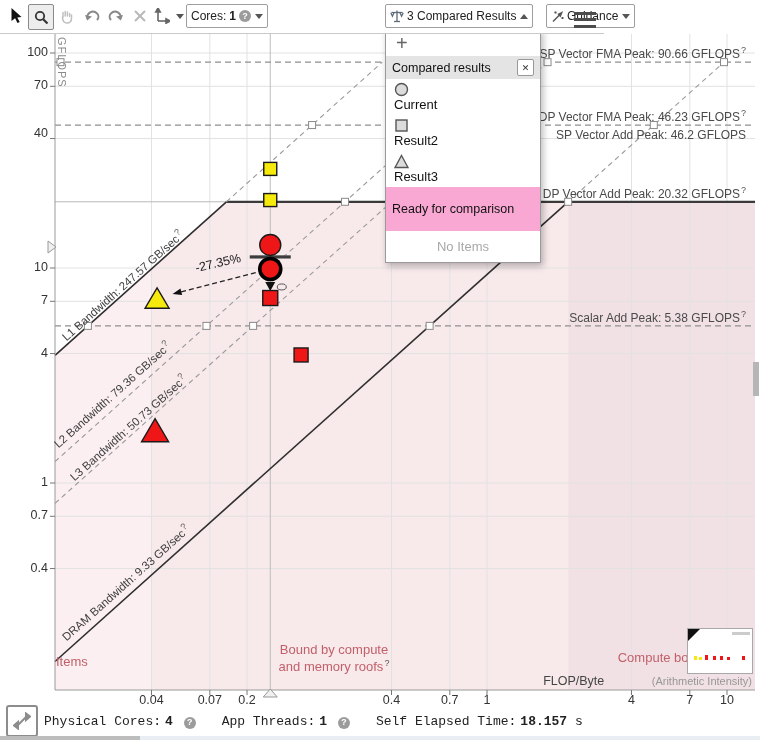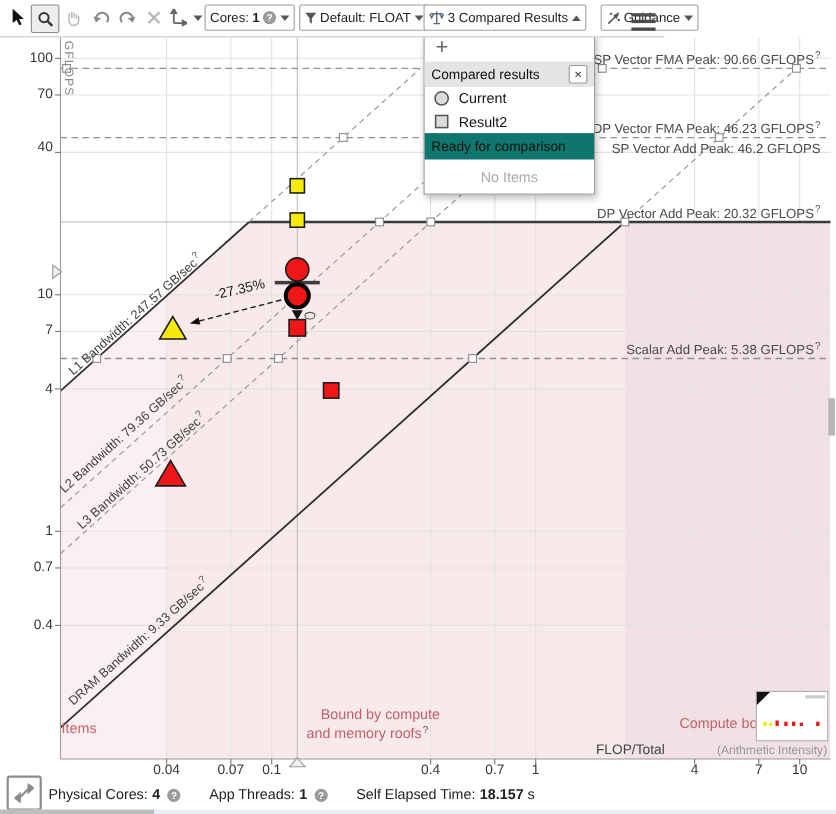--- a/index.html
+++ b/index.html
@@ -22,23 +22,23 @@
         font-size:9px;font-weight:bold;align-items:center;justify-content:center;margin-left:3px;flex:none;}
   #burger{position:absolute;right:8px;top:8px;cursor:pointer;}
   #burger span{display:block;width:22px;height:3px;background:#4c4c4c;margin:3.5px 0;}
   
   #panel{position:absolute;left:385px;top:29px;width:154px;background:#fff;border:1px solid #9a9a9a;
          box-shadow:2px 3px 7px rgba(0,0,0,.28);z-index:25;font-size:13px;color:#111;}
   #panel .addrow{padding:2px 10px;font-size:20px;color:#666;line-height:22px;}
   #panel .hdr{background:#e4e4e4;padding:3px 6px;font-size:12.5px;display:flex;align-items:center;justify-content:space-between;}
   #panel .closebox{width:15px;height:15px;border:1px solid #999;border-radius:2px;background:#fff;
         font-size:9px;display:flex;align-items:center;justify-content:center;color:#333;}
-  #panel .item{display:flex;align-items:flex-start;padding:3px 8px;}
+  #panel .item{display:flex;align-items:flex-start;padding:3px 8px;flex-direction:column;}
   #panel .item svg{flex:none;margin-right:8px;}
-  #panel .ready{background:#0f766e;padding:5px 6px;font-size:12.5px;}
+  #panel .ready{background:#f9a8d4;padding:15px 6px;font-size:12.5px;}
   #panel .empty{padding:8px 0;text-align:center;color:#a8a8a8;}
   
   .ylab{position:absolute;width:42px;text-align:right;font-size:12.5px;color:#333;}
   .xlab{position:absolute;width:52px;text-align:center;font-size:12.5px;color:#333;}
   .rooflab{position:absolute;right:14px;font-size:12px;color:#4a4a4a;white-space:nowrap;z-index:3;}
   .bwlab{position:absolute;font-size:11.5px;color:#3f3f3f;white-space:nowrap;
          transform:rotate(-41.8deg);transform-origin:0 100%;height:13px;line-height:13px;z-index:3;}
   .q{font-size:9px;color:#555;vertical-align:super;margin-left:1px;}
   .zone{position:absolute;font-size:13px;color:#c2606a;z-index:3;}
   #gflops{position:absolute;left:56px;top:37px;writing-mode:vertical-rl;font-size:11px;color:#8a8a8a;letter-spacing:1px;z-index:3;}
@@ -47,21 +47,21 @@
   #delta{position:absolute;left:186px;top:256px;width:64px;text-align:center;font-size:12.5px;color:#1a1a1a;
          transform:rotate(-13deg);z-index:4;}
   
   #minimap{position:absolute;left:687px;top:628px;width:64px;height:44px;background:#fff;
            border:1px solid #a8a8a8;z-index:3;}
   #minimap .corner{position:absolute;left:0;top:0;width:0;height:0;border-top:12px solid #111;border-right:12px solid transparent;}
   #minimap .txt{position:absolute;right:2px;top:3px;width:18px;height:3px;background:#ccc;}
   #minimap .mk{position:absolute;bottom:13px;}
   #expandbtn{position:absolute;left:6px;top:705px;width:28px;height:28px;border:2px solid #8c8c8c;
              border-radius:3px;display:flex;align-items:center;justify-content:center;background:#fff;}
-  #statusbar{position:absolute;left:44px;top:714px;display:flex;gap:26px;font-size:13px;color:#222;white-space:nowrap;align-items:center;}
+  #statusbar{position:absolute;left:44px;top:714px;display:flex;gap:26px;font-size:13px;color:#222;white-space:nowrap;align-items:center;font-family:Liberation Mono, monospace;}
   #statusbar b{margin-left:4px;}
   .vscroll{position:absolute;left:753px;top:362px;width:6px;height:34px;background:#b6b6b6;z-index:5;}
   .hscroll-track{position:absolute;left:0;top:736px;width:760px;height:4px;background:#e8eef4;}
   .hscroll{position:absolute;left:0;top:736px;width:140px;height:4px;background:#bdbdbd;}
   #chart-svg{position:absolute;left:0;top:0;z-index:1;}
 </style>
 </head>
 <body>
 
 <div id="toolbar">
@@ -111,28 +111,20 @@
   <span class="car" style="position:absolute;left:172px;top:14px"></span>
 
   <div class="tbtn" style="left:186px">
     <span>Cores:</span>
     <span class="gap"></span>
       <b>1</b>
     <span class="help">?</span>
     <span class="car"></span>
   </div>
 
-  <div class="tbtn" style="left:272px">
-    <svg width="11" height="11" viewBox="0 0 11 11">
-        <path d="M0.5,0.5 H10.5 L6.5,5.5 V10.5 L4.5,9 V5.5 Z" fill="#555"></path>
-      </svg>
-    <span class="gap"></span>
-      <span>Default: FLOAT</span>
-    <span class="car"></span>
-  </div>
 
   <div class="tbtn" style="left:385px">
     <svg width="14" height="14" viewBox="0 0 14 14" stroke="#5c6b7a" fill="none" stroke-width="1.3">
       <line x1="7" y1="1.5" x2="7" y2="12"></line>
         <line x1="1.5" y1="3.5" x2="12.5" y2="3.5"></line>
       <path d="M0.8,3.8 l1.6,3.4 l1.6,-3.4"></path>
         <path d="M10,3.8 l1.6,3.4 l1.6,-3.4"></path>
         <line x1="4" y1="12.5" x2="10" y2="12.5"></line>
       </svg>
     <span class="gap"></span>
@@ -245,26 +237,26 @@
     <circle cx="270.25840312193355" cy="244.9498565257083" r="10.5" fill="#ee1616" stroke="#1a1a1a" stroke-width="1.4"></circle>
     <circle cx="270.25840312193355" cy="268.93843316152675" r="10.5" fill="#ee1616" stroke="#000" stroke-width="3.6"></circle>
     <rect x="262.75840312193355" y="290.52732858723635" width="15" height="15" fill="#ee1616" stroke="#1a1a1a" stroke-width="1.4"></rect>
     <rect x="294.0742276142071" y="347.96831230750155" width="14" height="14" fill="#ee1616" stroke="#1a1a1a" stroke-width="1.4"></rect>
     <polygon points="145.07498823080175,308.22732858723634 169.07498823080175,308.22732858723634 157.07498823080175,287.82732858723637" fill="#f6e90c" stroke="#1a1a1a" stroke-width="1.4"></polygon>
     <polygon points="141.58008186901571,441.6897764199578 168.58008186901571,441.6897764199578 155.08008186901571,418.73977641995776" fill="#ee1616" stroke="#1a1a1a" stroke-width="1.4"></polygon>
   </svg>
 
 <div id="gflops">GFLOPS</div>
 <div id="flopbyte">
-  <span>FLOP/Total</span>
+  <span>FLOP/Byte</span>
   <span class="sub">(Arithmetic Intensity)</span>
 </div>
 
 <div class="zone" style="left:56px;top:654px">Items</div>
-<div class="zone" style="left:268px;top:642px;width:132px;text-align:right">Bound by compute</div>
+<div class="zone" style="left:268px;top:642px;width:132px;text-align:center">Bound by compute</div>
 <div class="zone" style="left:268px;top:658px;width:132px;text-align:center">
   <span>and memory roofs</span><span class="q">?</span>
 </div>
 <div class="zone" style="left:598px;top:650px;width:132px;text-align:center">Compute bound</div>
 
 <div id="delta">-27.35%</div>
 
 <div id="minimap">
   <div class="corner"></div>
   <div class="txt"></div>
@@ -287,20 +279,26 @@
     <svg width="15" height="15" viewBox="0 0 15 15">
         <circle cx="7.5" cy="7.5" r="6" fill="#dcdcdc" stroke="#555" stroke-width="1.4"></circle>
       </svg>
     <span>Current</span>
   </div>
   <div class="item">
     <svg width="15" height="15" viewBox="0 0 15 15">
         <rect x="2" y="2" width="11" height="11" fill="#dcdcdc" stroke="#555" stroke-width="1.4"></rect>
       </svg>
     <span>Result2</span>
+  </div>
+  <div class="item">
+    <svg width="15" height="15" viewBox="0 0 15 15">
+        <polygon points="7.5,1.5 14,13.5 1,13.5" fill="#dcdcdc" stroke="#555" stroke-width="1.4"></polygon>
+      </svg>
+    <span>Result3</span>
   </div>
   <div class="ready">Ready for comparison</div>
   <div class="empty">No Items</div>
 </div>
 
 <div id="expandbtn">
   <svg width="18" height="18" viewBox="0 0 18 18" stroke="#8c8c8c" stroke-width="2" fill="#8c8c8c">
     <line x1="5" y1="13" x2="13" y2="5"></line>
       <polygon points="13,1.5 13,8 17,4.5"></polygon>
       <polygon points="5,16.5 5,10 1,13.5"></polygon>
@@ -327,21 +325,21 @@
 <div class="ylab" style="left:6px;top:78.30392139693475px">70</div>
 <div class="ylab" style="left:6px;top:126px">40</div>
 <div class="ylab" style="left:6px;top:260px">10</div>
 <div class="ylab" style="left:6px;top:293.3039213969348px">7</div>
 <div class="ylab" style="left:6px;top:345.5571018644881px">4</div>
 <div class="ylab" style="left:6px;top:475px">1</div>
 <div class="ylab" style="left:6px;top:508.3039213969348px">0.7</div>
 <div class="ylab" style="left:6px;top:560.557101864488px">0.4</div>
 <div class="xlab" style="left:125.494397918711px;top:693px">0.04</div>
 <div class="xlab" style="left:183.82352960342166px;top:693px">0.07</div>
-<div class="xlab" style="left:221px;top:693px">0.1</div>
+<div class="xlab" style="left:221px;top:693px">0.2</div>
 <div class="xlab" style="left:365.494397918711px;top:693px">0.4</div>
 <div class="xlab" style="left:423.82352960342166px;top:693px">0.7</div>
 <div class="xlab" style="left:461px;top:693px">1</div>
 <div class="xlab" style="left:605.494397918711px;top:693px">4</div>
 <div class="xlab" style="left:663.8235296034217px;top:693px">7</div>
 <div class="xlab" style="left:701px;top:693px">10</div>
 <div class="rooflab" style="top:45.155621334626176px">SP Vector FMA Peak: 90.66 GFLOPS<span class="q">?</span></div>
 <div class="rooflab" style="top:108.04136291081244px">DP Vector FMA Peak: 46.23 GFLOPS<span class="q">?</span></div>
 <div class="rooflab" style="top:128.10197525543302px">SP Vector Add Peak: 46.2 GFLOPS</div>
 <div class="rooflab" style="top:184.79640372344545px">DP Vector Add Peak: 20.32 GFLOPS<span class="q">?</span></div>

